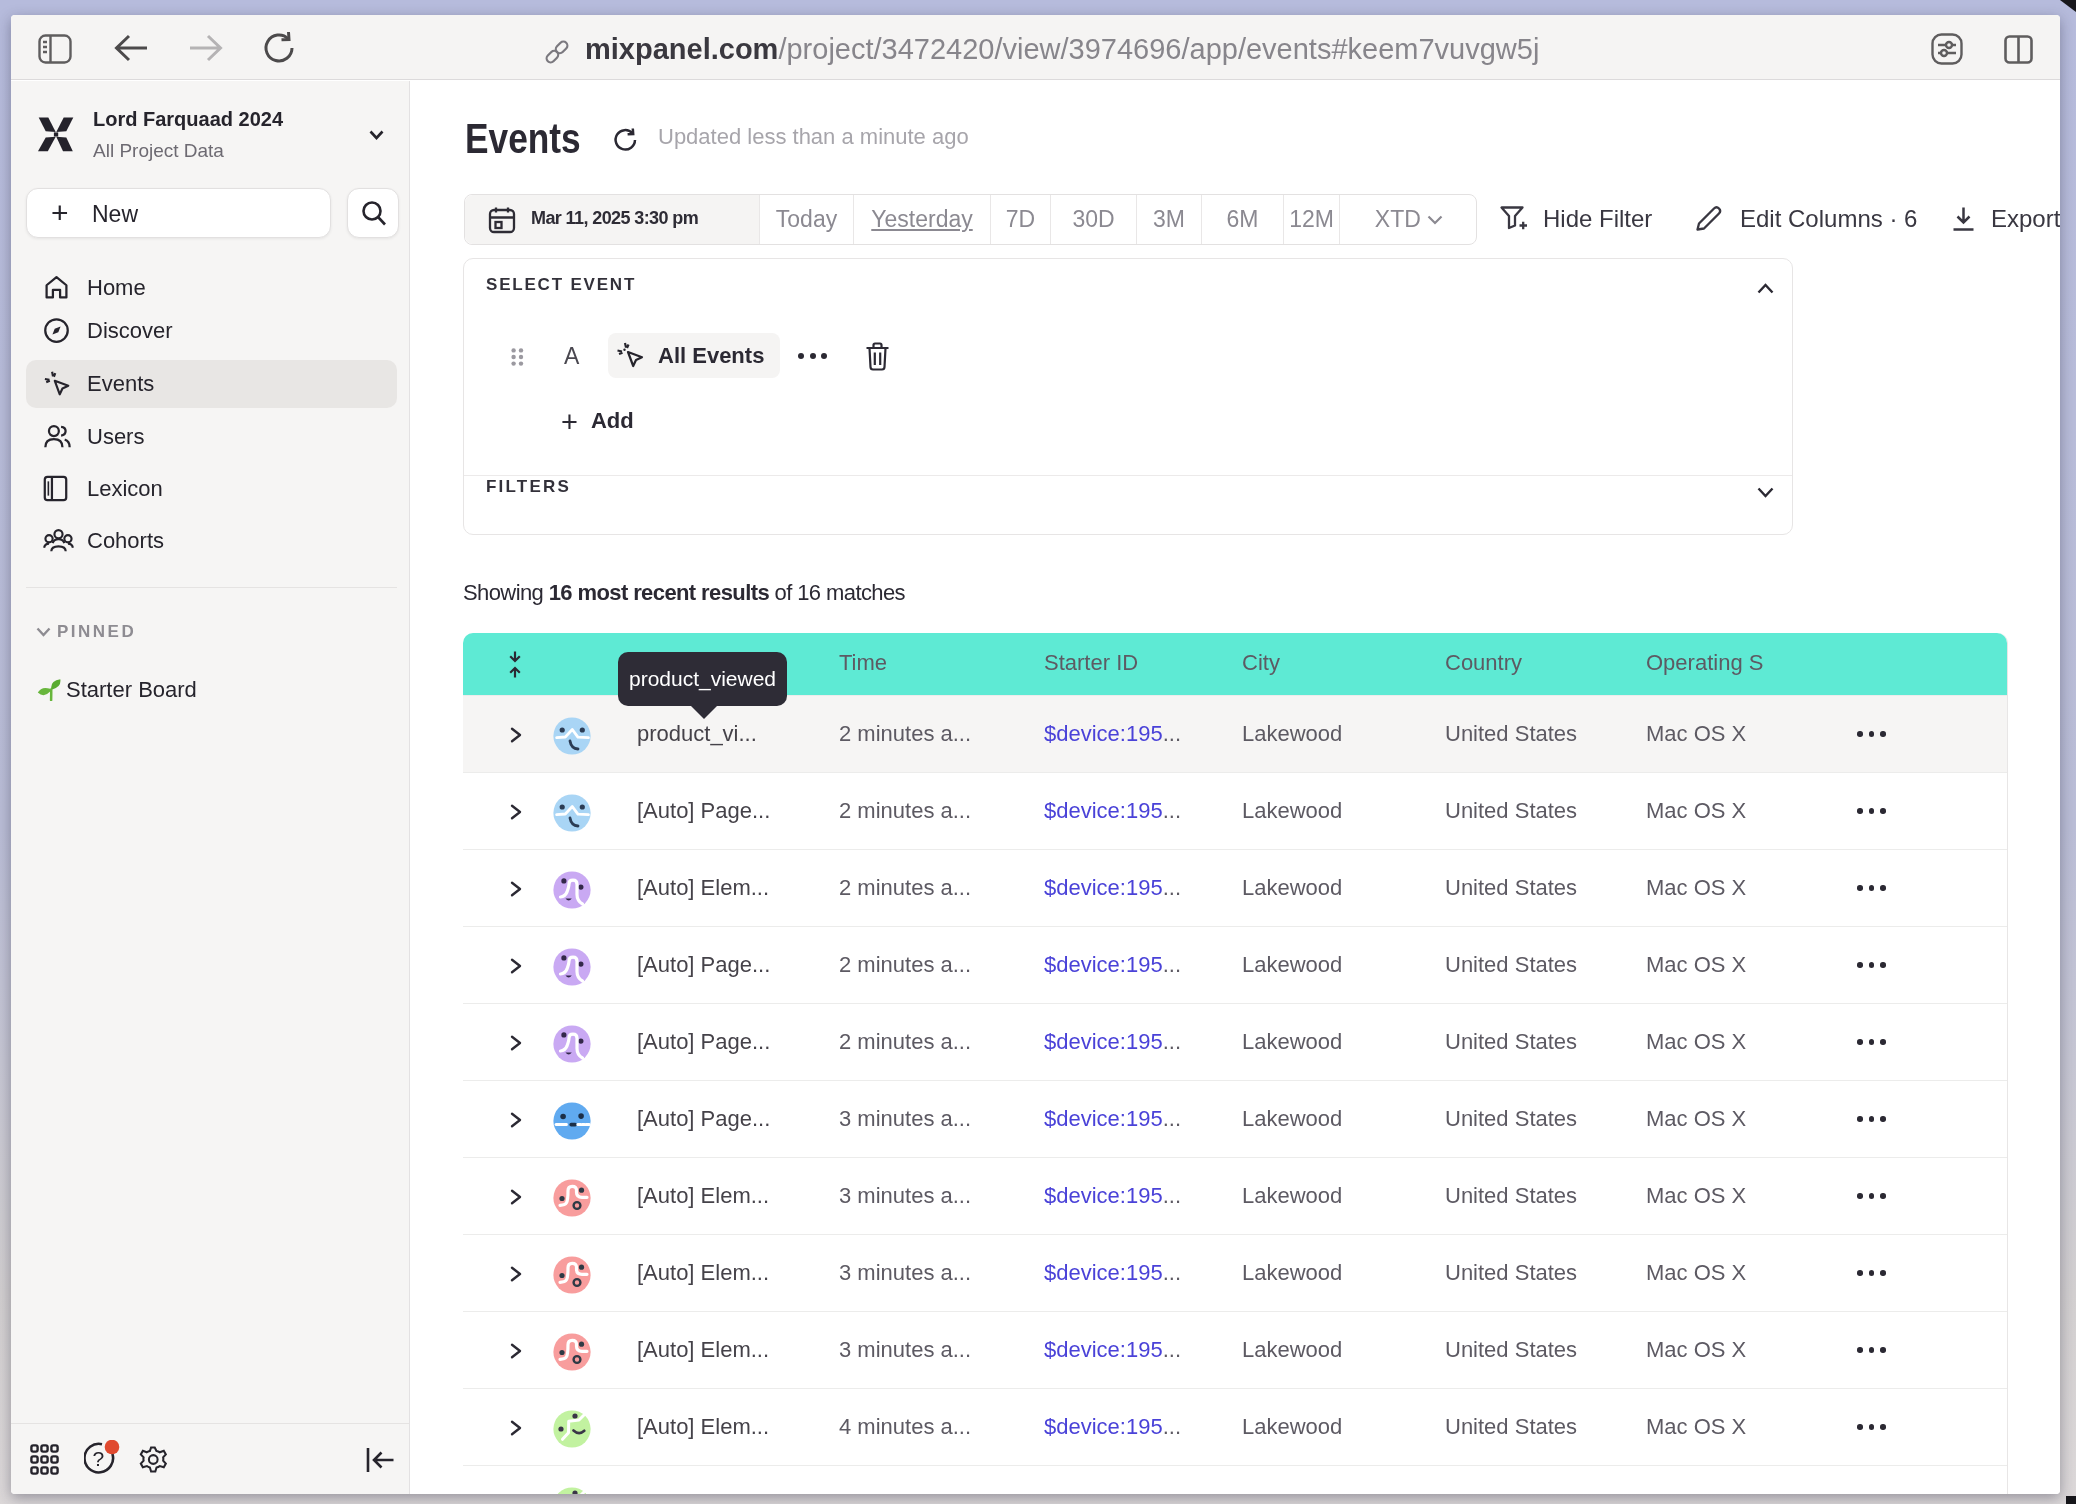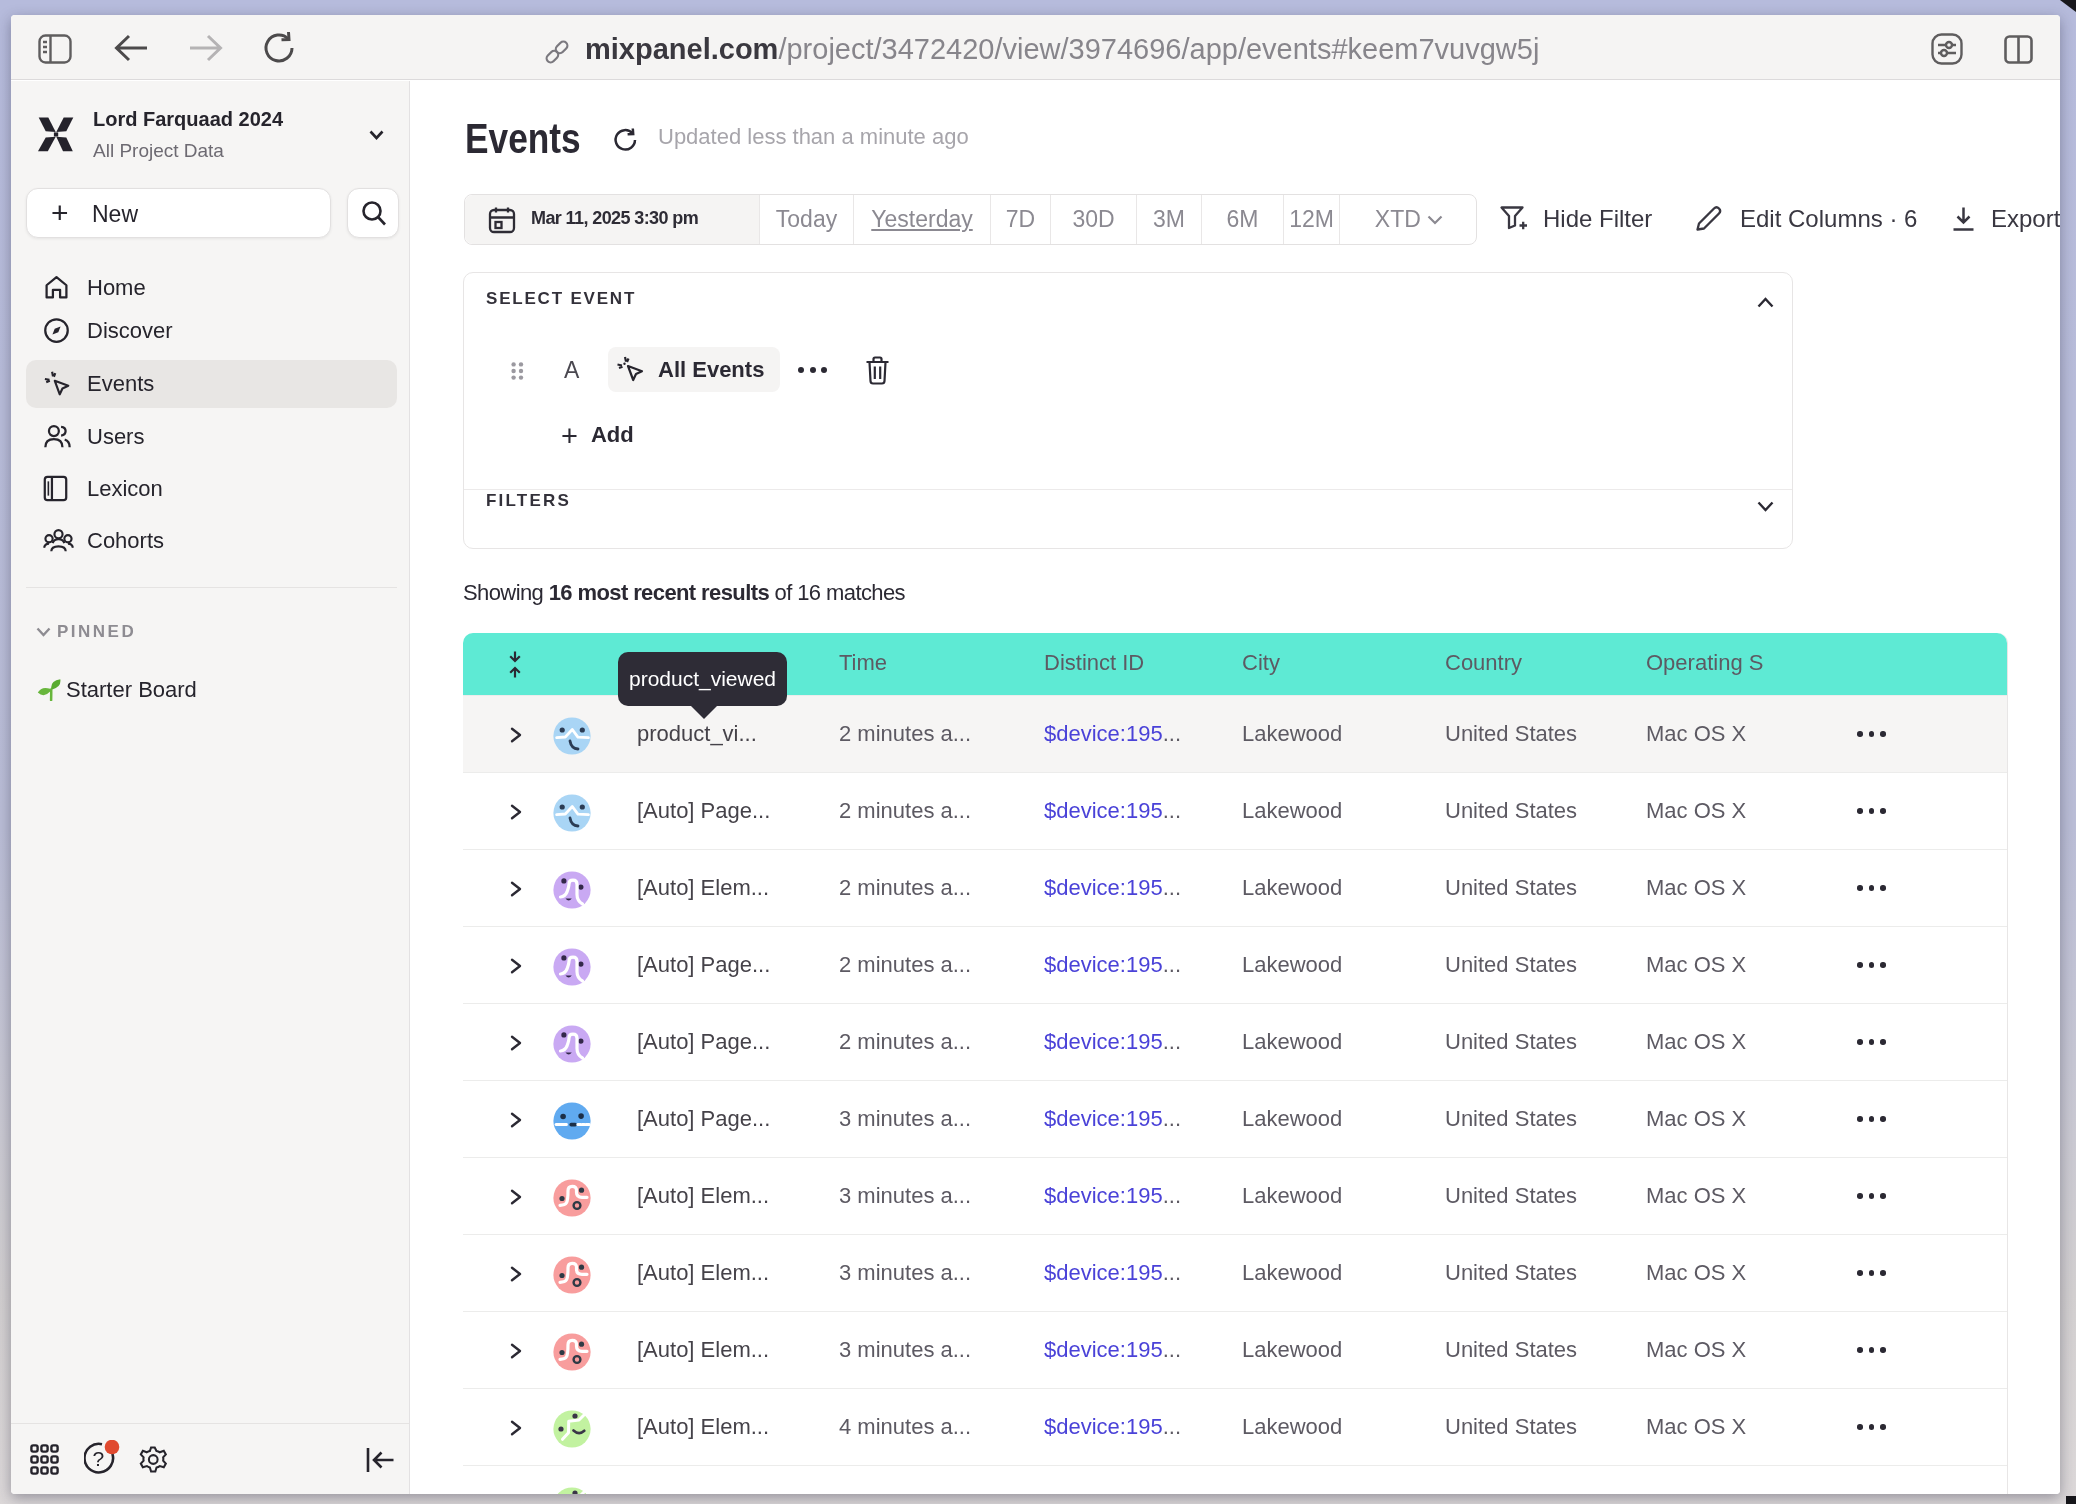--- a/index.html
+++ b/index.html
@@ -33,21 +33,21 @@
 .main{position:absolute;left:400px;top:66px;width:1649px;height:1413px;background:#fff;}
 .title{position:absolute;left:54px;top:34px;font-size:42px;font-weight:700;color:#2b2933;transform:scaleX(.84);transform-origin:0 0;white-space:nowrap;}
 .refresh{position:absolute;left:202px;top:46px;}
 .updated{position:absolute;left:247px;top:43px;font-size:22px;color:#a7a5ab;}
 .datebar{position:absolute;left:53px;top:113px;width:1013px;height:51px;border:1px solid #e3e1e1;border-radius:8px;background:#fff;}
 .dseg{position:absolute;top:0;height:49px;border-right:1px solid #e9e7e7;text-align:center;font-size:23px;color:#8b8991;line-height:49px;}
 .dseg1{left:0;width:295px;background:#f5f4f3;border-radius:8px 0 0 8px;}
 .datetxt{position:absolute;left:66px;top:11px;font-size:18px;font-weight:700;color:#2e2c35;letter-spacing:-.6px;line-height:24px;}
 .calic{position:absolute;left:23px;top:11px;}
 .hctl{position:absolute;top:112px;height:51px;display:flex;align-items:center;color:#393741;font-size:24px;}
-.panel{position:absolute;left:52px;top:191px;width:1330px;height:277px;border:1px solid #e7e5e5;border-radius:10px;background:#fff;text-align:center;}
+.panel{position:absolute;left:52px;top:177px;width:1330px;height:277px;border:1px solid #e7e5e5;border-radius:10px;background:#fff;text-align:center;}
 .ptitle{position:absolute;left:22px;top:16px;font-size:17px;font-weight:700;letter-spacing:1.8px;color:#33313a;}
 .pchev{position:absolute;right:18px;top:24px;}
 .dragdots{position:absolute;left:47px;top:89px;}
 .alab{position:absolute;left:100px;top:84px;font-size:23px;color:#4a4850;}
 .chip{position:absolute;left:144px;top:74px;width:172px;height:45px;background:#f5f4f3;border-radius:8px;}
 .chiptxt{position:absolute;left:50px;top:10px;font-size:22px;font-weight:700;color:#2b2933;}
 .pdots{position:absolute;left:334px;top:94px;display:flex;gap:5.5px;}
 .pdots i{display:block;width:6px;height:6px;border-radius:50%;background:#2b2933;}
 .rdots i{display:block;width:5.5px;height:5.5px;border-radius:50%;background:#2b2933;}
 .trash{position:absolute;left:401px;top:83px;}
@@ -309,21 +309,21 @@
         </svg>
   </div>
   <div class="showing">Showing <b>16 most recent results</b> of 16 matches</div>
   <div class="table">
    <div class="thead">
     <svg style="position:absolute;left:44px;top:18px;" width="16" height="27" viewBox="0 0 16 27" fill="none" stroke="#2b2933" stroke-width="2.2">
             <path d="M8 0.5 L8 9.5 M3.2 5.2 L8 10 L12.8 5.2"></path>
             <path d="M8 26.5 L8 17.5 M3.2 21.8 L8 17 L12.8 21.8"></path>
           </svg>
     <span class="th" style="left:376px;">Time</span>
-    <span class="th" style="left:581px;">Distinct ID</span>
+    <span class="th" style="left:581px;">Starter ID</span>
     <span class="th" style="left:779px;">City</span>
     <span class="th" style="left:982px;">Country</span>
     <span class="th" style="left:1183px;">Operating S</span>
     <div class="tooltip">product_viewed</div>
    </div>
 <div class="trow" style="top:62px;background:#f6f5f4;">
 <svg class="rchev" width="12" height="16" viewBox="0 0 12 16" fill="none" stroke="#2b2933" stroke-width="2.4" stroke-linecap="round" stroke-linejoin="round">
             <path d="M2 1.8 L10 8 L2 14.2"></path>
           </svg>
 <span class="rav"><svg width="38" height="38" viewBox="0 0 38 38">

